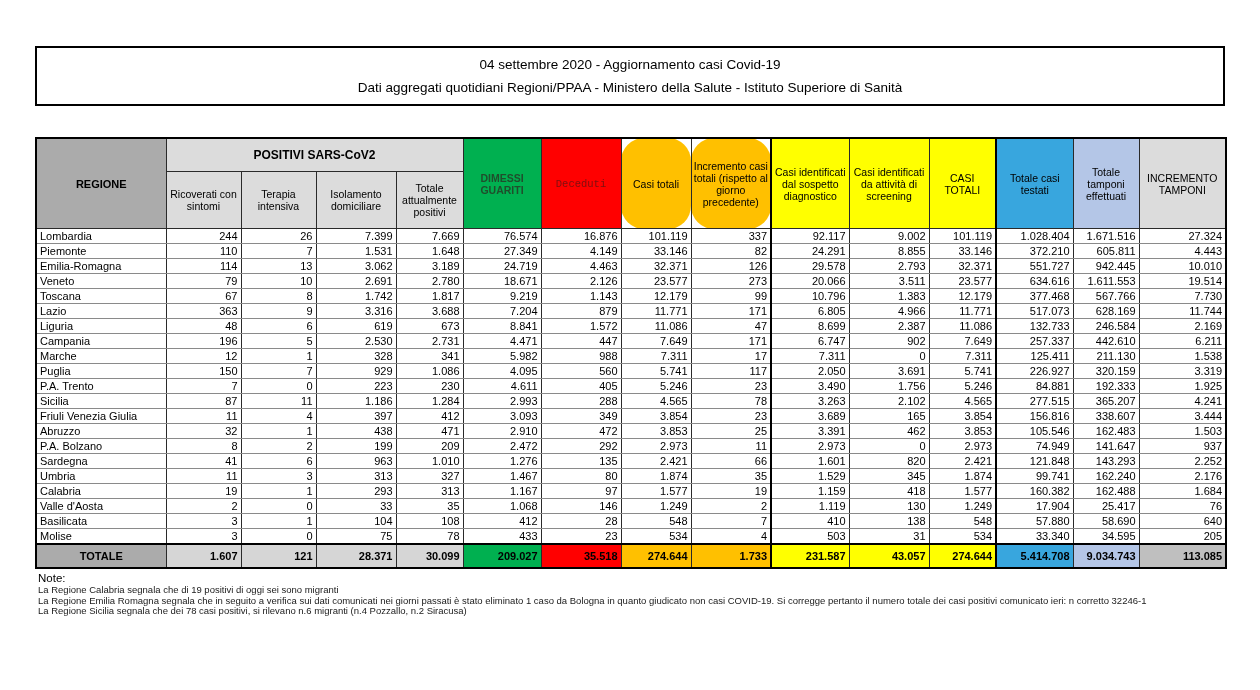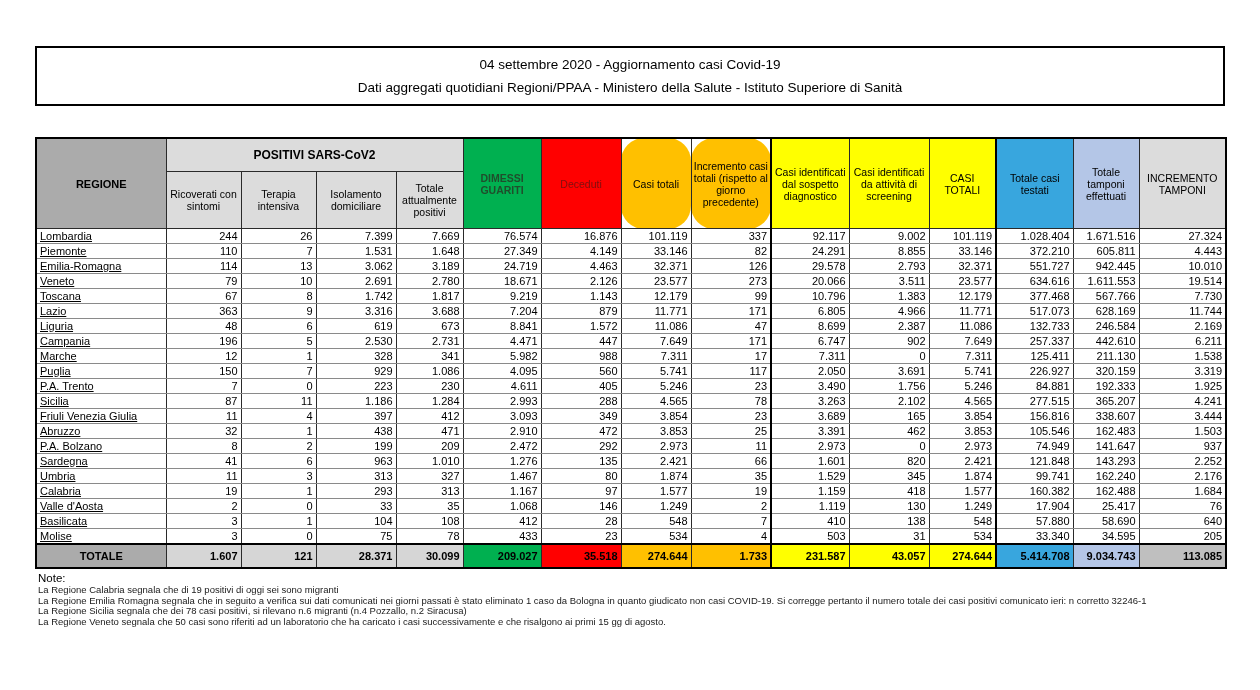--- a/index.html
+++ b/index.html
@@ -14,29 +14,29 @@
   th,td{border-left:1px solid #2a2a2a;border-right:1px solid #2a2a2a;border-top:1px solid #8a8a8a;border-bottom:1px solid #8a8a8a;
     overflow:hidden;white-space:normal;padding:0;}
   thead th{font-weight:400;text-align:center;vertical-align:middle;font-size:10.5px;line-height:12px;
     border-top-color:#2a2a2a;border-bottom-color:#2a2a2a;padding:10px 2px;}
   thead tr.gr{height:26px;}
   thead tr.sub{height:48px;}
   .h-regione{background:var(--header-gray-dark,#ABABAB);font-weight:700;font-size:11px;}
   .h-group{background:var(--header-gray-light,#DCDCDC);font-weight:700;font-size:12px;}
   .h-sub{background:var(--header-gray-light,#DCDCDC);}
   .h-green{background:var(--green,#00B050);color:var(--green-text,#1F4E2C);font-weight:700;}
-  .h-red{background:var(--red,#FF0000);color:var(--red-text,#7E0F0F);}
+  .h-red{background:var(--red,#FF0000);color:var(--red-text,#7E0F0F);font-family:Liberation Mono, monospace;}
   .h-gold{background:var(--gold,#FFC000);border-radius:23px;}
   .h-yellow{background:var(--yellow,#FFFF00);}
   .h-blue{background:var(--blue,#38A6DE);}
   .h-lblue{background:var(--light-blue,#B4C6E7);}
   .h-ltgray{background:var(--header-gray-light,#DCDCDC);}
 
   tbody td{height:14px;line-height:13px;background:#fff;font-size:11px;}
-  td.region{text-align:left;padding-left:3px;text-decoration:underline;}
+  td.region{text-align:left;padding-left:3px;}
   td.num{text-align:right;padding-right:3px;}
   .bl-thick{border-left:2px solid #000;}
   .br-thick{border-right:2px solid #000;}
 
   tfoot td{height:22px;font-weight:700;border-top:2px solid #000;font-size:11px;}
   td.total-label{background:var(--header-gray-dark,#ABABAB);text-align:center;}
   .t-ltgray{background:var(--total-light-gray,#D6D6D6);}
   .t-green{background:var(--green,#00B050);}
   .t-red{background:var(--red,#FF0000);}
   .t-gold{background:var(--gold,#FFC000);}
@@ -476,15 +476,14 @@
       </tr>
   </tfoot>
 </table>
 
 <div class="notes">
   <div class="notes-heading">Note:</div>
   <div>
       <div class="note-line">La Regione Calabria segnala che  di 19 positivi di oggi sei sono migranti</div>
       <div class="note-line">La Regione Emilia Romagna segnala che in seguito a verifica sui dati comunicati nei giorni passati è stato eliminato 1 caso da Bologna in quanto giudicato non casi COVID-19. Si corregge pertanto il numero totale dei casi positivi comunicato ieri: n corretto 32246-1</div>
       <div class="note-line">La Regione Sicilia segnala che dei 78 casi positivi, si rilevano n.6 migranti (n.4 Pozzallo, n.2 Siracusa)</div>
-      <div class="note-line">La Regione Veneto segnala che 50 casi sono riferiti ad un laboratorio che ha caricato i casi successivamente e che risalgono ai primi 15 gg di agosto.</div>
     </div>
 </div>
 
 </body></html>

